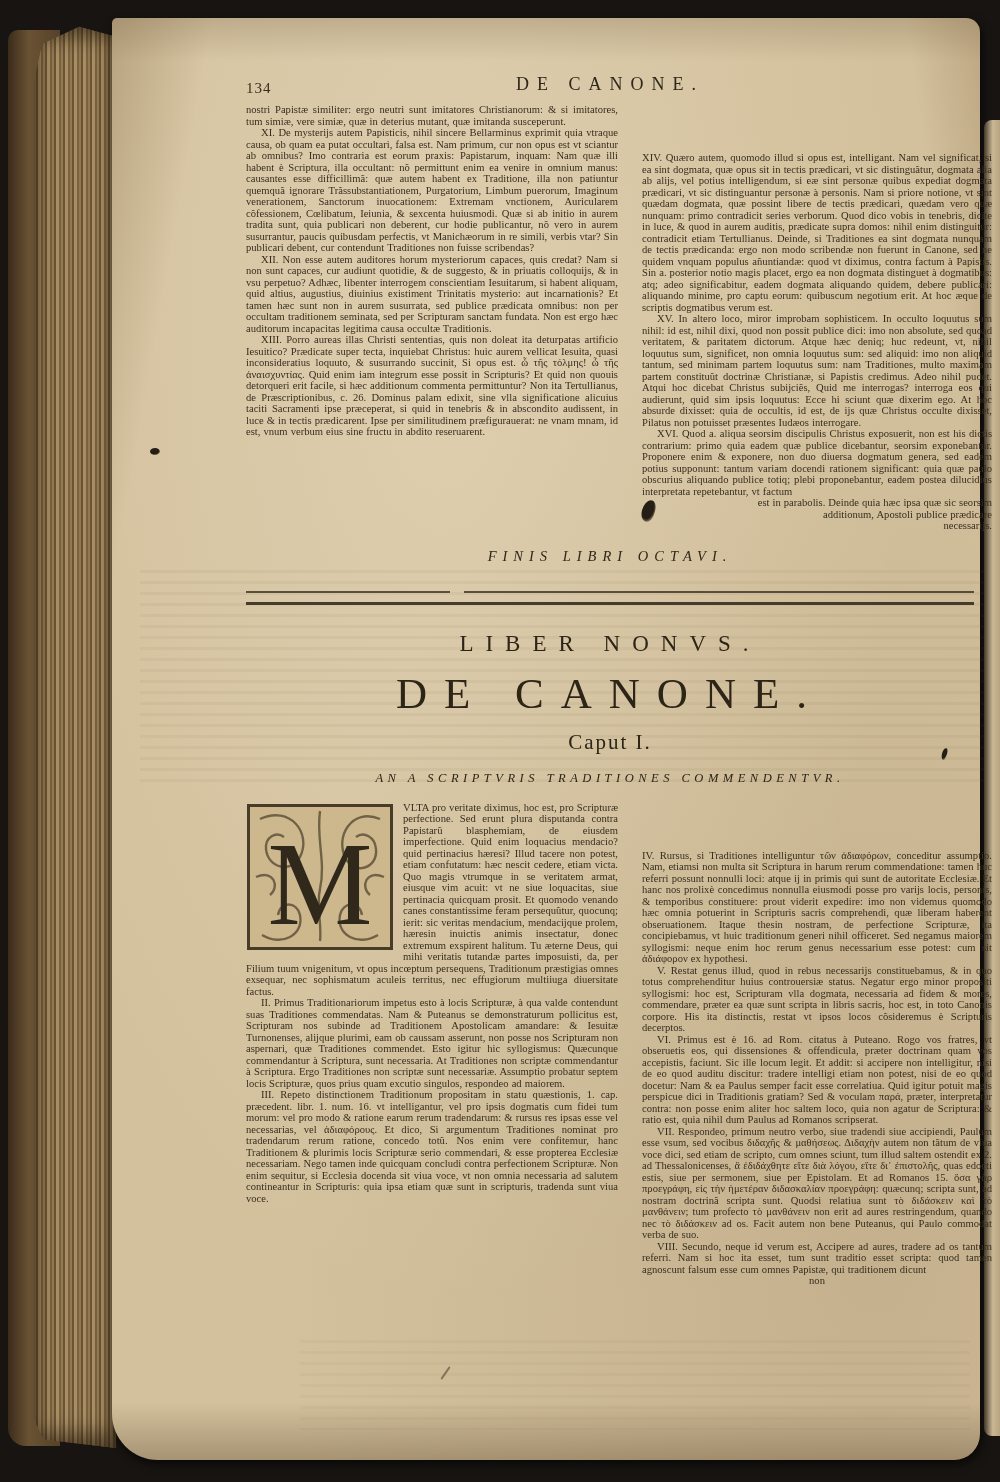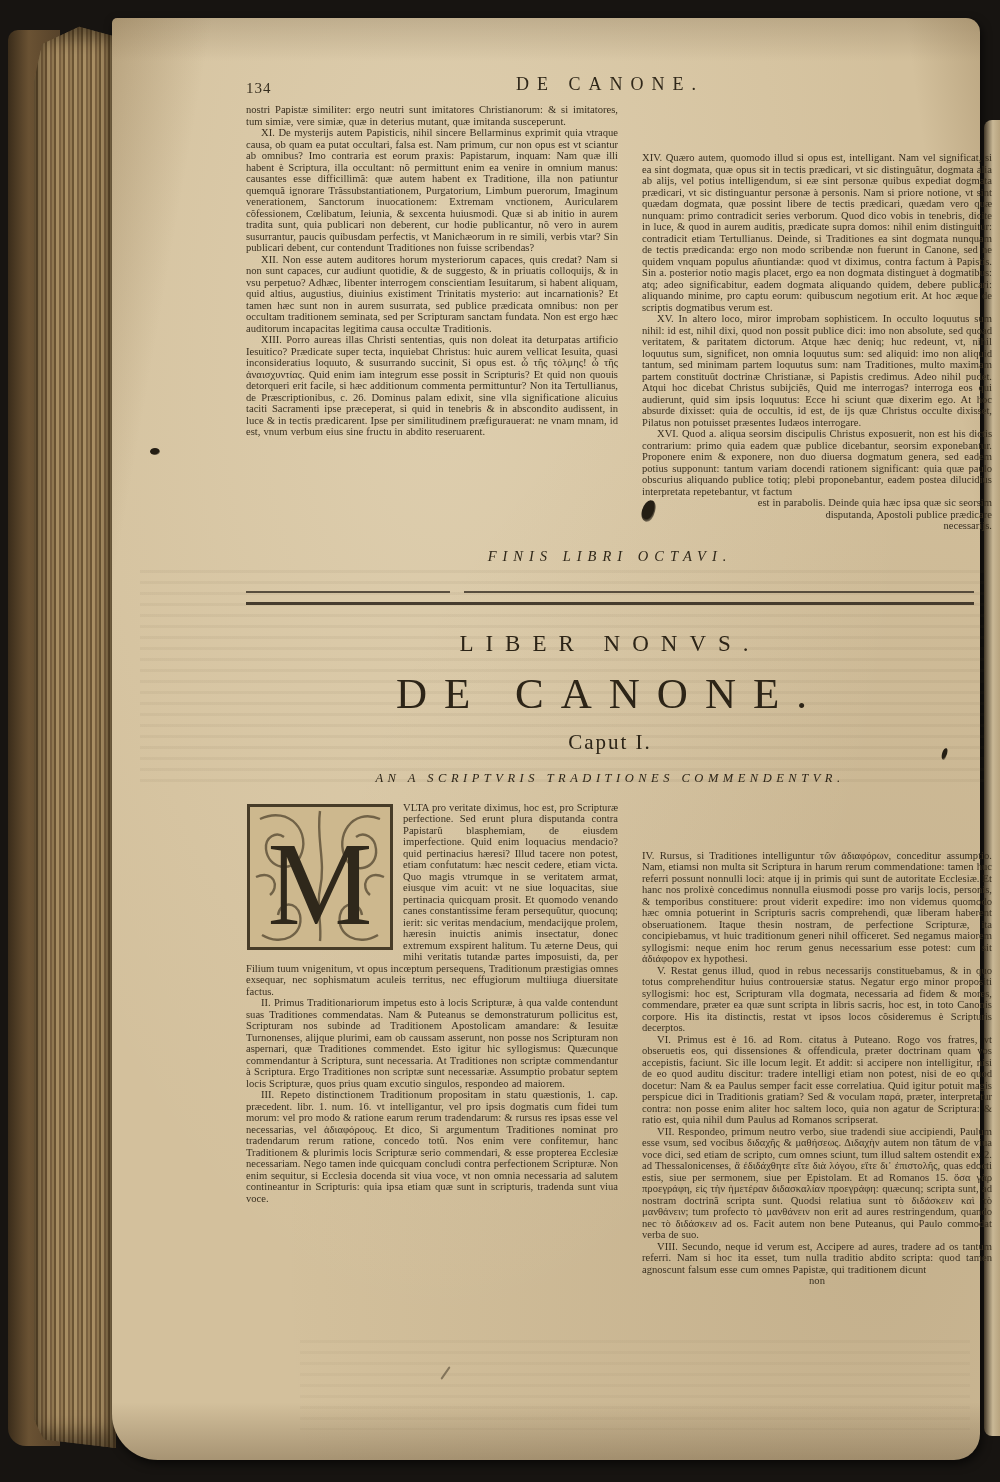--- a/index.html
+++ b/index.html
@@ -88,21 +88,21 @@
           <p class="para noindent">nostri Papistæ similiter: ergo neutri sunt imitatores Christianorum: &amp; si imitatores, tum simiæ, vere simiæ, quæ in deterius mutant, quæ imitanda susceperunt.</p>
           <p class="para">XI. De mysterijs autem Papisticis, nihil sincere Bellarminus exprimit quia vtraque causa, ob quam ea putat occultari, falsa est. Nam primum, cur non opus est vt sciantur ab omnibus? Imo contraria est eorum praxis: Papistarum, inquam: Nam quæ illi habent è Scriptura, illa occultant: nõ permittunt enim ea venire in omnium manus: causantes esse difficillimã: quæ autem habent ex Traditione, illa non patiuntur quemquã ignorare Trãssubstantiationem, Purgatorium, Limbum puerorum, Imaginum venerationem, Sanctorum inuocationem: Extremam vnctionem, Auricularem cõfessionem, Cœlibatum, Ieiunia, &amp; sexcenta huiusmodi. Quæ si ab initio in aurem tradita sunt, quia publicari non deberent, cur hodie publicantur, nõ vero in aurem susurrantur, paucis quibusdam perfectis, vt Manichæorum in re simili, verbis vtar? Sin publicari debent, cur contendunt Traditiones non fuisse scribendas?</p>
           <p class="para">XII. Non esse autem auditores horum mysteriorum capaces, quis credat? Nam si non sunt capaces, cur audiunt quotidie, &amp; de suggesto, &amp; in priuatis colloquijs, &amp; in vsu perpetuo? Adhæc, libenter interrogem conscientiam Iesuitarum, si habent aliquam, quid altius, augustius, diuinius existiment Trinitatis mysterio: aut incarnationis? Et tamen hæc sunt non in aurem susurrata, sed publice prædicata omnibus: non per occultam traditionem seminata, sed per Scripturam sanctam fundata. Non est ergo hæc auditorum incapacitas legitima causa occultæ Traditionis.</p>
           <p class="para">XIII. Porro aureas illas Christi sententias, quis non doleat ita deturpatas artificio Iesuitico? Prædicate super tecta, inquiebat Christus: huic aurem vellicat Iesuita, quasi inconsideratius loquuto, &amp; susurrando succinit, Si opus est. ὦ τῆς τόλμης! ὦ τῆς ἀναισχυντίας. Quid enim iam integrum esse possit in Scripturis? Et quid non quouis detorqueri erit facile, si hæc additionum commenta permittuntur? Non ita Tertullianus, de Præscriptionibus, c. 26. Dominus palam edixit, sine vlla significatione alicuius taciti Sacramenti ipse præceperat, si quid in tenebris &amp; in abscondito audissent, in luce &amp; in tectis prædicarent. Ipse per similitudinem præfigurauerat: ne vnam mnam, id est, vnum verbum eius sine fructu in abdito reseruarent.</p>
         </div>
         <div class="col col-r">
           <p class="para noindent">XIV. Quæro autem, quomodo illud si opus est, intelligant. Nam vel significat, si ea sint dogmata, quæ opus sit in tectis prædicari, vt sic distinguãtur, dogmata alia ab alijs, vel potius intelligendum, si eæ sint personæ quibus expediat dogmata prædicari, vt sic distinguantur personæ à personis. Nam si priore notione, vt sint quædam dogmata, quæ possint libere de tectis prædicari, quædam vero quæ nunquam: primo contradicit series verborum. Quod dico vobis in tenebris, dicite in luce, &amp; quod in aurem auditis, prædicate supra domos: nihil enim distinguitur: contradicit etiam Tertullianus. Deinde, si Traditiones ea sint dogmata nunquam de tectis prædicanda: ergo non modo scribendæ non fuerunt in Canone, sed ne quidem vnquam populus añuntiandæ: quod vt diximus, contra factum à Papistis. Sin a. posterior notio magis placet, ergo ea non dogmata distinguet à dogmatibus: atq; adeo significabitur, eadem dogmata aliquando quidem, debere publicari: aliquando minime, pro captu eorum: quibuscum negotium erit. At hoc æque de scriptis dogmatibus verum est.</p>
           <p class="para">XV. In altero loco, miror improbam sophisticem. In occulto loquutus sum nihil: id est, nihil dixi, quod non possit publice dici: imo non absolute, sed quoad veritatem, &amp; paritatem dictorum. Atque hæc deniq; huc redeunt, vt, nihil loquutus sum, significet, non omnia loquutus sum: sed aliquid: imo non aliquid tantum, sed minimam partem loquutus sum: nam Traditiones, multo maximam partem constituũt doctrinæ Christianæ, si Papistis credimus. Adeo nihil pudet. Atqui hoc dicebat Christus subijciẽs, Quid me interrogas? interroga eos qui audierunt, quid sim ipsis loquutus: Ecce hi sciunt quæ dixerim ego. At hoc absurde dixisset: quia de occultis, id est, de ijs quæ Christus occulte dixisset, Pilatus non potuisset præsentes Iudæos interrogare.</p>
           <p class="para">XVI. Quod a. aliqua seorsim discipulis Christus exposuerit, non est his dictis contrarium: primo quia eadem quæ publice dicebantur, seorsim exponebantur. Proponere enim &amp; exponere, non duo diuersa dogmatum genera, sed eadem potius supponunt: tantum variam docendi rationem significant: quia quæ paulo obscurius aliquando publice totiq; plebi proponebantur, eadem postea dilucidius interpretata repetebantur, vt factum</p>
           <p class="para taper">est in parabolis. Deinde quia hæc ipsa quæ sic seorsim</p>
-          <p class="para taper">disputanda, Apostoli publice prædicare</p>
+          <p class="para taper">additionum, Apostoli publice prædicare</p>
           <p class="para taper">necessarijs.</p>
         </div>
       </div>
 
       <div class="finis">FINIS LIBRI OCTAVI.</div>
 
       <div class="rules">
         <div class="rule-thin"></div>
         <div class="rule-thick"></div>
       </div>
@@ -133,21 +133,21 @@
             <span>VLTA pro veritate diximus, hoc est, pro Scripturæ perfectione. Sed erunt plura disputanda contra Papistarũ blasphemiam, de eiusdem imperfectione. Quid enim loquacius mendacio? quid pertinacius hæresi? Illud tacere non potest, etiam confutatum: hæc nescit cedere, etiam victa. Quo magis vtrumque in se veritatem armat, eiusque vim acuit: vt ne siue loquacitas, siue pertinacia quicquam prosit. Et quomodo venando canes constantissime feram persequũtur, quocunq; ierit: sic veritas mendacium, mendacijque prolem, hæresin inuictis animis insectatur, donec extremum exspirent halitum. Tu æterne Deus, qui mihi veritatis tutandæ partes imposuisti, da, per Filium tuum vnigenitum, vt opus incœptum persequens, Traditionum præstigias omnes exsequar, nec sophismatum aculeis territus, nec effugiorum multiiuga diuersitate factus.</span>
           </div>
           <p class="para">II. Primus Traditionariorum impetus esto à locis Scripturæ, à qua valde contendunt suas Traditiones commendatas. Nam &amp; Puteanus se demonstraturum pollicitus est, Scripturam nos subinde ad Traditionem Apostolicam amandare: &amp; Iesuitæ Turnonenses, alijque plurimi, eam ob caussam asserunt, non posse nos Scripturam non aspernari, quæ Traditiones commendet. Esto igitur hic syllogismus: Quæcunque commendantur à Scriptura, sunt necessaria. At Traditiones non scriptæ commendantur à Scriptura. Ergo Traditiones non scriptæ sunt necessariæ. Assumptio probatur septem locis Scripturæ, quos prius quam excutio singulos, respondeo ad maiorem.</p>
           <p class="para">III. Repeto distinctionem Traditionum propositam in statu quæstionis, 1. cap. præcedent. libr. 1. num. 16. vt intelligantur, vel pro ipsis dogmatis cum fidei tum morum: vel pro modo &amp; ratione earum rerum tradendarum: &amp; rursus res ipsas esse vel necessarias, vel ἀδιαφόρους. Et dico, Si argumentum Traditiones nominat pro tradendarum rerum ratione, concedo totũ. Nos enim vere confitemur, hanc Traditionem &amp; plurimis locis Scripturæ serio commendari, &amp; esse propterea Ecclesiæ necessariam. Nego tamen inde quicquam concludi contra perfectionem Scripturæ. Non enim sequitur, si Ecclesia docenda sit viua voce, vt non omnia necessaria ad salutem contineantur in Scripturis: quia ipsa etiam quæ sunt in scripturis, tradenda sunt viua voce.</p>
         </div>
         <div class="col col-r">
           <p class="para noindent">IV. Rursus, si Traditiones intelliguntur τῶν ἀδιαφόρων, conceditur assumptio. Nam, etiamsi non multa sit Scriptura in harum rerum commendatione: tamen huc referri possunt nonnulli loci: atque ij in primis qui sunt de autoritate Ecclesiæ. Et hanc nos prolixè concedimus nonnulla eiusmodi posse pro varijs locis, personis, &amp; temporibus constituere: prout viderit expedire: imo non videmus quomodo hæc omnia potuerint in Scripturis sacris comprehendi, quæ liberam haberent obseruationem. Itaque thesin nostram, de perfectione Scripturæ, ita concipiebamus, vt huic traditionum generi nihil officeret. Sed negamus maiorem syllogismi: neque enim hoc rerum genus necessarium esse potest: cum sit ἀδιάφορον ex hypothesi.</p>
           <p class="para">V. Restat genus illud, quod in rebus necessarijs constituebamus, &amp; in quo totus comprehenditur huius controuersiæ status. Negatur ergo minor propositi syllogismi: hoc est, Scripturam vlla dogmata, necessaria ad fidem &amp; mores, commendare, præter ea quæ sunt scripta in libris sacris, hoc est, in toto Canonis corpore. His ita distinctis, restat vt ipsos locos cõsideremus è Scripturis decerptos.</p>
           <p class="para">VI. Primus est è 16. ad Rom. citatus à Puteano. Rogo vos fratres, vt obseruetis eos, qui dissensiones &amp; offendicula, præter doctrinam quam vos accepistis, faciunt. Sic ille locum legit. Et addit: si accipere non intelligitur, nisi de eo quod auditu discitur: tradere intelligi etiam non potest, nisi de eo quod docetur: Nam &amp; ea Paulus semper facit esse correlatiua. Quid igitur potuit magis perspicue dici in Traditionis gratiam? Sed &amp; voculam παρά, præter, interpretatur contra: non posse enim aliter hoc saltem loco, quia non agatur de Scriptura: &amp; ratio est, quia nihil dum Paulus ad Romanos scripserat.</p>
           <p class="para">VII. Respondeo, primum neutro verbo, siue tradendi siue accipiendi, Paulum esse vsum, sed vocibus διδαχῆς &amp; μαθήσεως. Διδαχὴν autem non tãtum de viua voce dici, sed etiam de scripto, cum omnes sciunt, tum illud saltem ostendit ex 2. ad Thessalonicenses, ἃ ἐδιδάχθητε εἴτε διὰ λόγου, εἴτε δι᾽ ἐπιστολῆς, quas edocti estis, siue per sermonem, siue per Epistolam. Et ad Romanos 15. ὅσα γὰρ προεγράφη, εἰς τὴν ἡμετέραν διδασκαλίαν προεγράφη: quæcunq; scripta sunt, ad nostram doctrinã scripta sunt. Quodsi relatiua sunt τὸ διδάσκειν καὶ τὸ μανθάνειν; tum profecto τὸ μανθάνειν non erit ad aures restringendum, quando nec τὸ διδάσκειν ad os. Facit autem non bene Puteanus, qui Paulo commodat verba de suo.</p>
-          <p class="para">VIII. Secundo, neque id verum est, Accipere ad aures, tradere ad os tantum referri. Nam si hoc ita esset, tum nulla traditio abdito scripta: quod tamen agnoscunt falsum esse cum omnes Papistæ, qui traditionem dicunt</p>
+          <p class="para">VIII. Secundo, neque id verum est, Accipere ad aures, tradere ad os tantum referri. Nam si hoc ita esset, tum sunt traditio esset scripta: quod tamen agnoscunt falsum esse cum omnes Papistæ, qui traditionem dicunt</p>
           <p class="catchword">non</p>
         </div>
       </div>
 
     </div>
   </div>
 
   <div class="ghosting g1"></div>
   <div class="ghosting g2"></div>
   <div class="ink-blot blot-main"></div>

